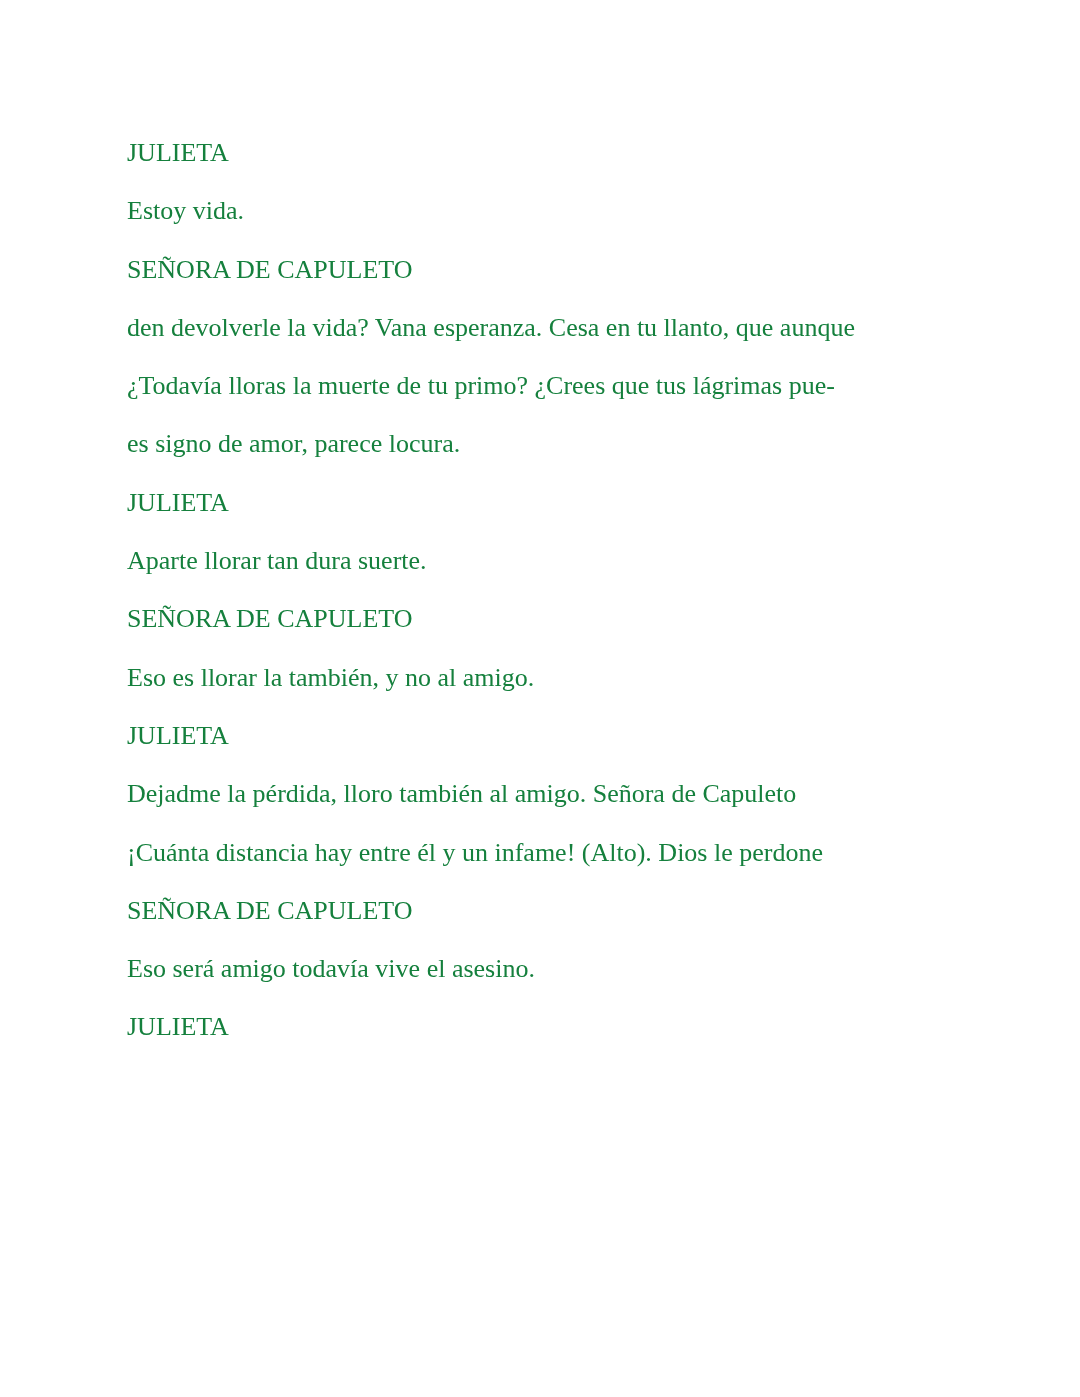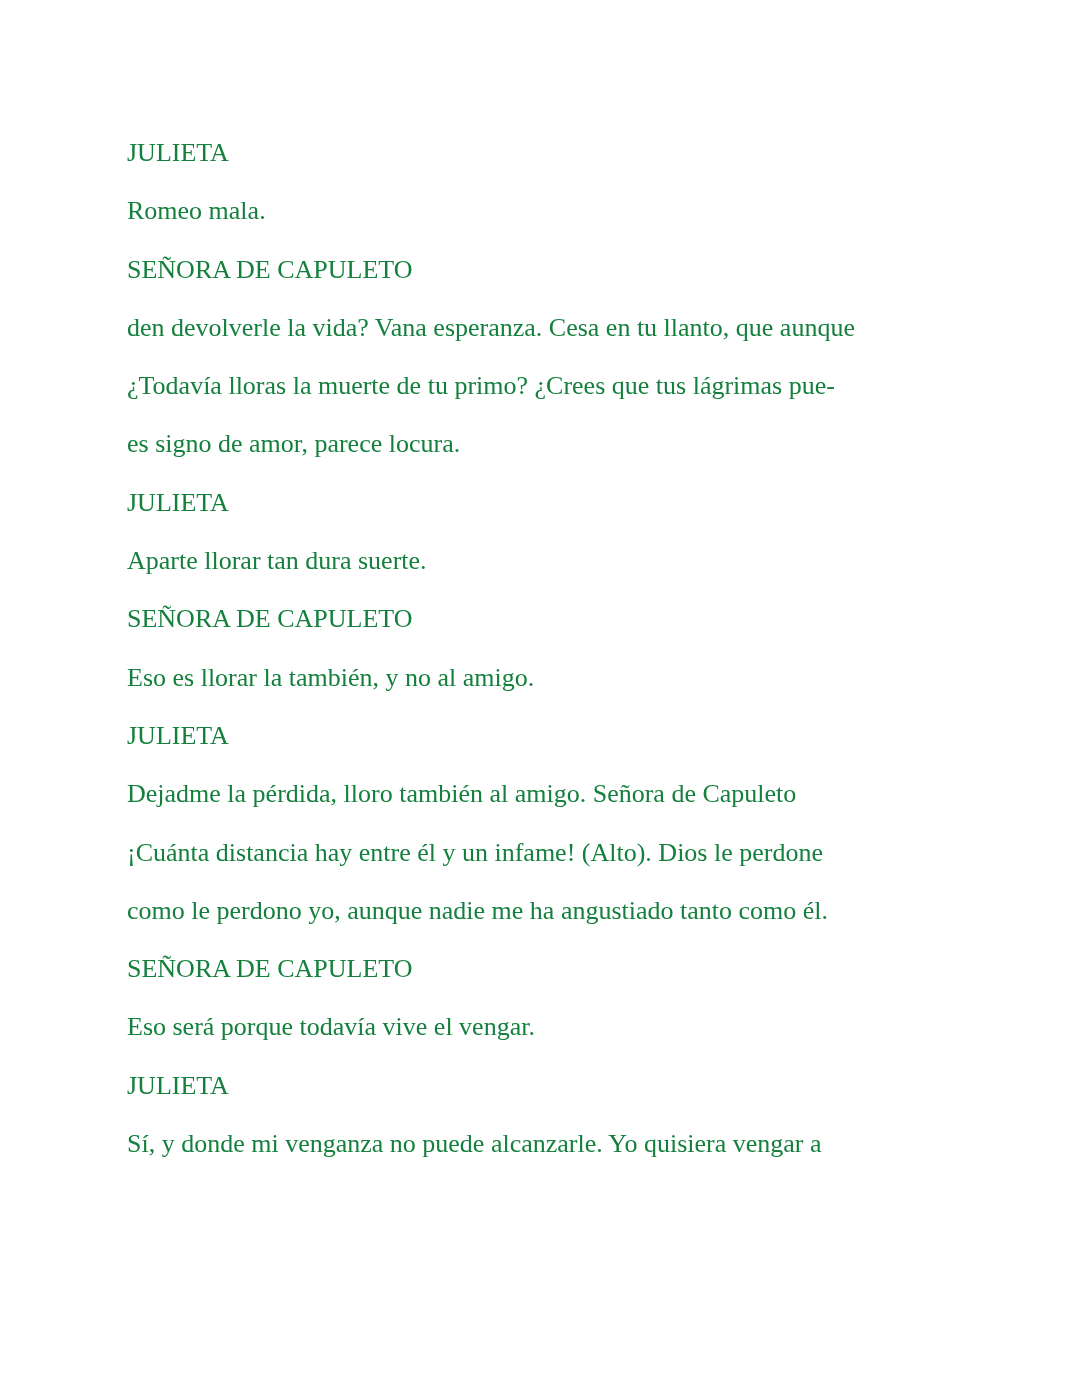--- a/index.html
+++ b/index.html
@@ -35,31 +35,29 @@
       white-space: nowrap;
       height: 58.3px;
     }
   </style>
 </head>
 <body>
 
 <div class="page">
   <div class="content">
     <div class="line">JULIETA</div>
-    <div class="line">Romeo mala.</div>
+    <div class="line">Estoy vida.</div>
     <div class="line">SEÑORA DE CAPULETO</div>
     <div class="line">den devolverle la vida? Vana esperanza. Cesa en tu llanto, que aunque</div>
     <div class="line">¿Todavía lloras la muerte de tu primo? ¿Crees que tus lágrimas pue-</div>
     <div class="line">es signo de amor, parece locura.</div>
     <div class="line">JULIETA</div>
     <div class="line">Aparte llorar tan dura suerte.</div>
     <div class="line">SEÑORA DE CAPULETO</div>
     <div class="line">Eso es llorar la también, y no al amigo.</div>
     <div class="line">JULIETA</div>
     <div class="line">Dejadme la pérdida, lloro también al amigo. Señora de Capuleto</div>
     <div class="line">¡Cuánta distancia hay entre él y un infame! (Alto). Dios le perdone</div>
-    <div class="line">como le perdono yo, aunque nadie me ha angustiado tanto como él.</div>
     <div class="line">SEÑORA DE CAPULETO</div>
-    <div class="line">Eso será porque todavía vive el vengar.</div>
+    <div class="line">Eso será amigo todavía vive el asesino.</div>
     <div class="line">JULIETA</div>
-    <div class="line">Sí, y donde mi venganza no puede alcanzarle. Yo quisiera vengar a</div>
   </div>
 </div>
 
 </body></html>

